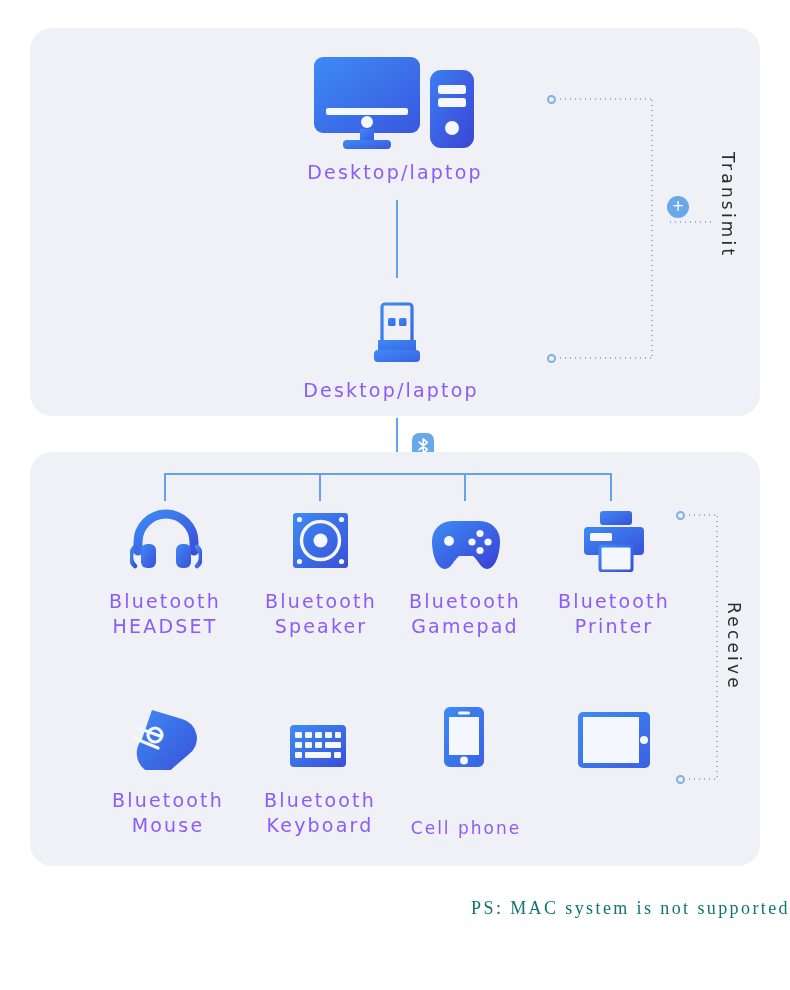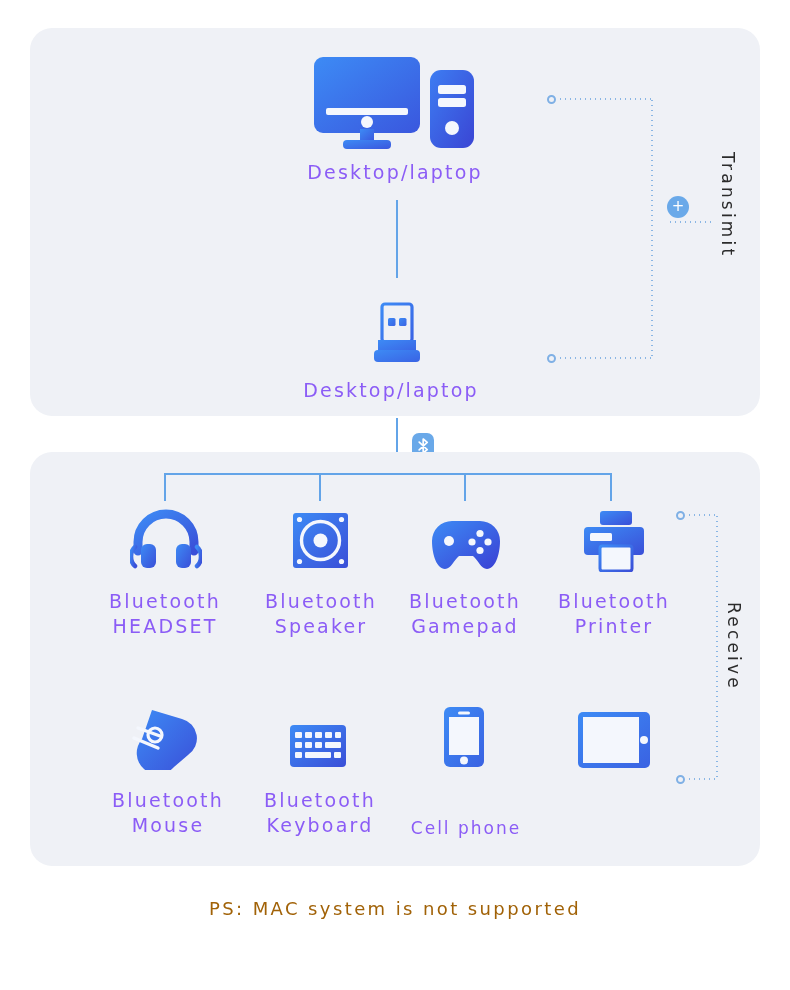--- a/index.html
+++ b/index.html
@@ -121,24 +121,25 @@
     display: flex;
     align-items: center;
     justify-content: center;
   }
 
   .footnote {
     position: absolute;
     left: 0;
     right: 0;
     top: 898px;
-    text-align: center;
-    color: #a16207;
+    text-align: right;
+    color: #0f766e;
     font-size: 18px;
     letter-spacing: 2.4px;
+    font-family: Liberation Serif, serif;
   }
 </style>
 </head>
 <body>
 
 <div class="stage">
 
   <div class="panel" id="panel-transmit"></div>
 
   <div class="icon-wrap" style="left:312px; top:55px;">

